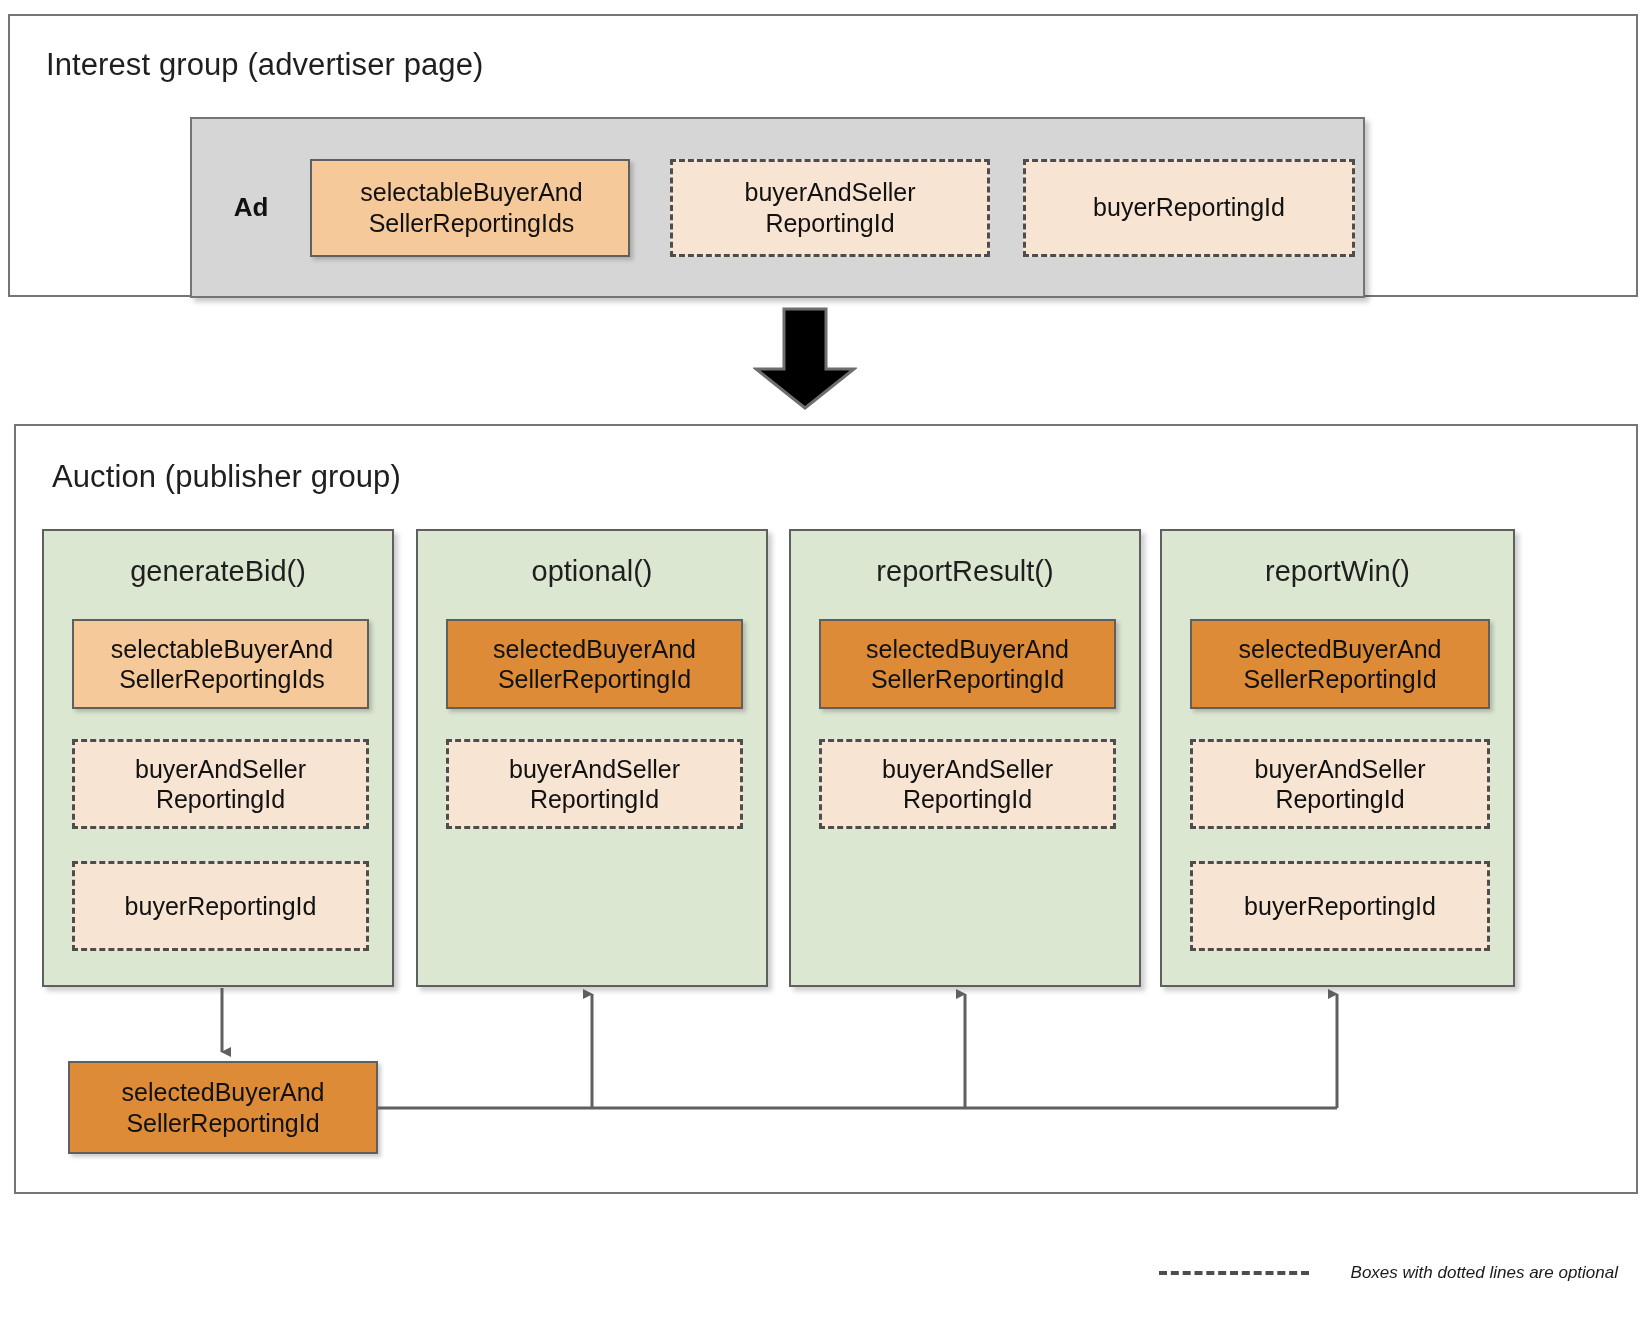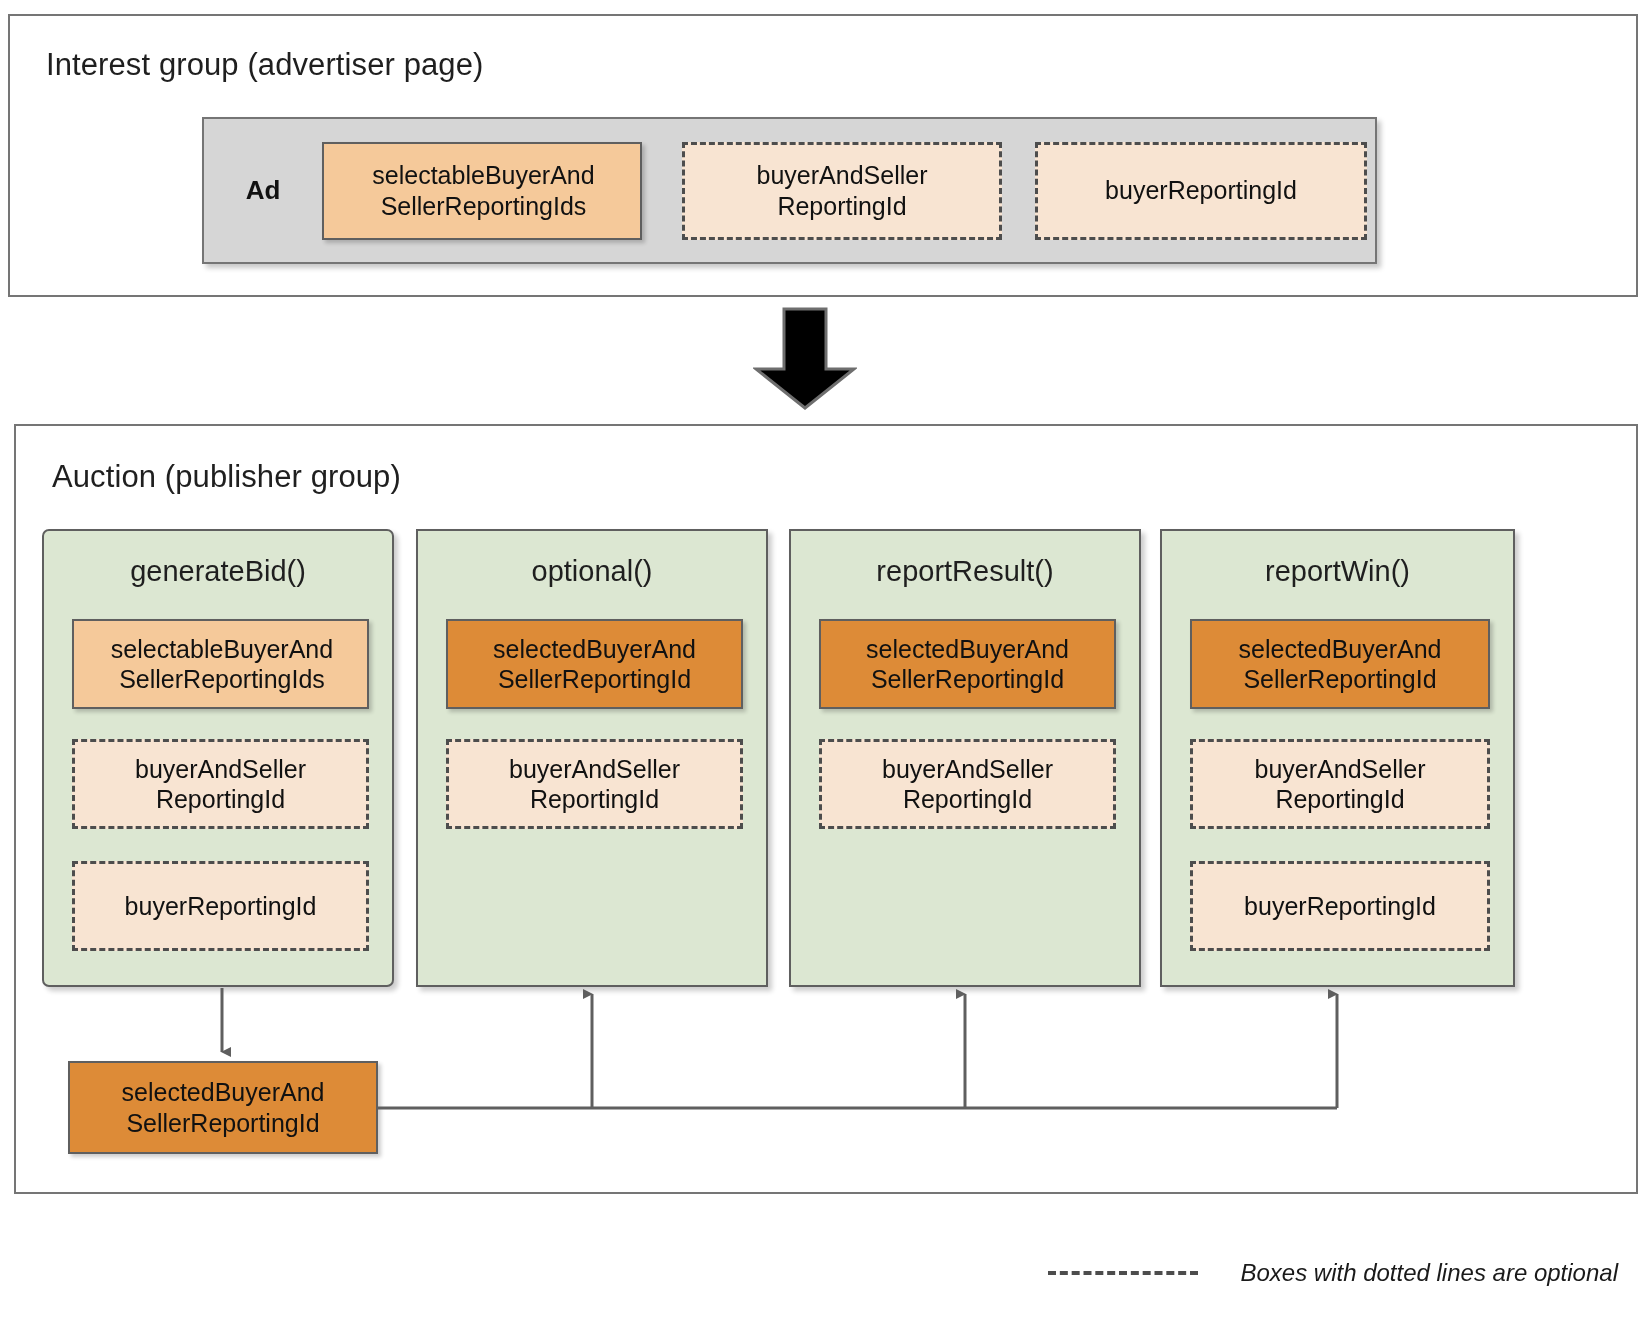--- a/index.html
+++ b/index.html
@@ -46,24 +46,24 @@
     letter-spacing: 0.1px;
     white-space: nowrap;
     margin-left: 6px;
   }
   #interest-group-title { left: 30px; top: 31px; }
   #auction-title { left: 30px; top: 33px; }
 
   
   #ad-container {
     position: absolute;
-    left: 192px;
+    left: 180px;
     top: 101px;
     width: 1175px;
-    height: 147px;
+    height: 181px;
     background: #d6d6d6;
     border: 2px solid #757575;
     box-sizing: border-box;
     box-shadow: 4px 4px 5px rgba(0,0,0,0.22);
     display: flex;
     align-items: center;
   }
   #ad-label {
     width: 118px;
     text-align: center;
@@ -119,21 +119,21 @@
   .func-col {
     position: absolute;
     top: 529px;
     width: 352px;
     height: 458px;
     background: #dce7d2;
     border: 2px solid #5f5f5f;
     box-sizing: border-box;
     box-shadow: 4px 4px 5px rgba(0,0,0,0.2);
   }
-  #col-generatebid { left: 42px; border-radius: 7px; }
+  #col-generatebid { left: 42px; }
   #col-scoread     { left: 416px; }
   #col-reportresult{ left: 789px; }
   #col-reportwin   { left: 1160px; width: 355px; text-decoration: underline; }
 
   .func-title {
     position: absolute;
     left: 0;
     top: 24px;
     width: 100%;
     text-align: center;
@@ -181,21 +181,21 @@
     align-items: center;
     justify-content: flex-end;
   }
   #legend-dash {
     width: 150px;
     height: 0;
     border-top: 4px dashed #4d4d4d;
     margin-right: 42px;
   }
   #legend-text {
-    font-size: 24px;
+    font-size: 17px;
     font-style: italic;
     color: #1a1a1a;
     white-space: nowrap;
     text-align: center;
   }
 </style>
 </head>
 <body>
 
 <div id="canvas">

